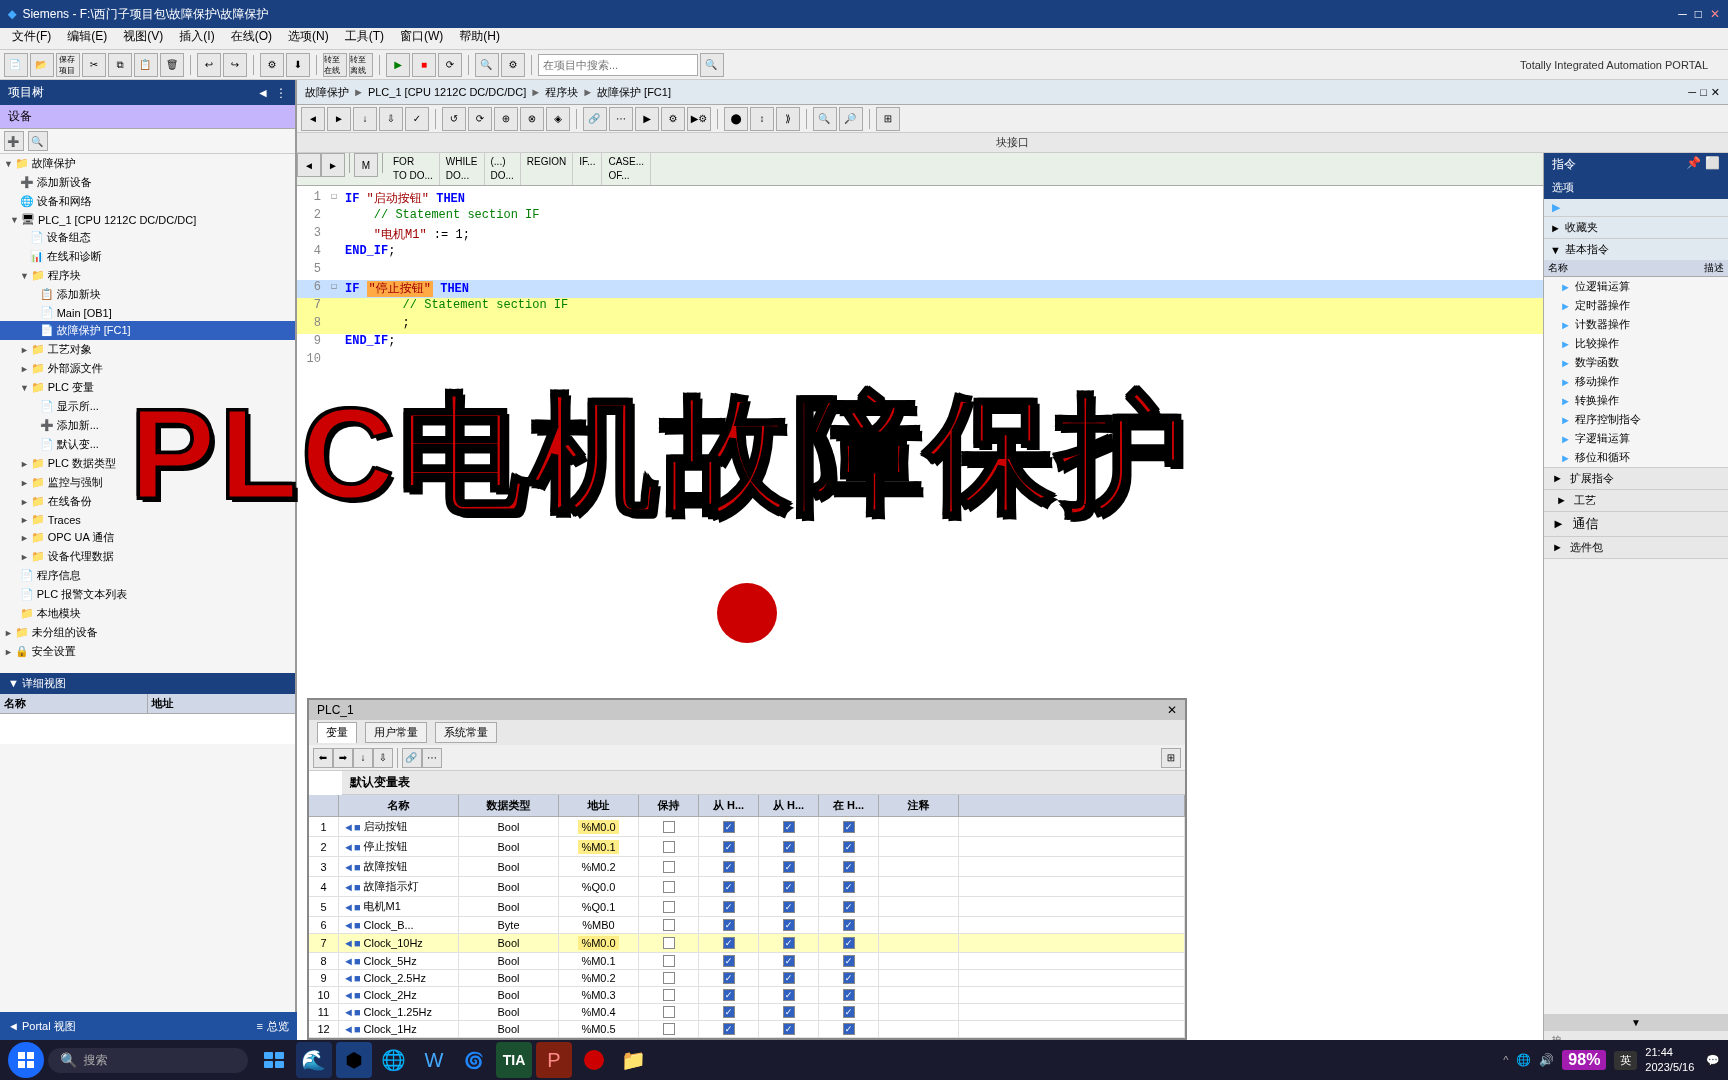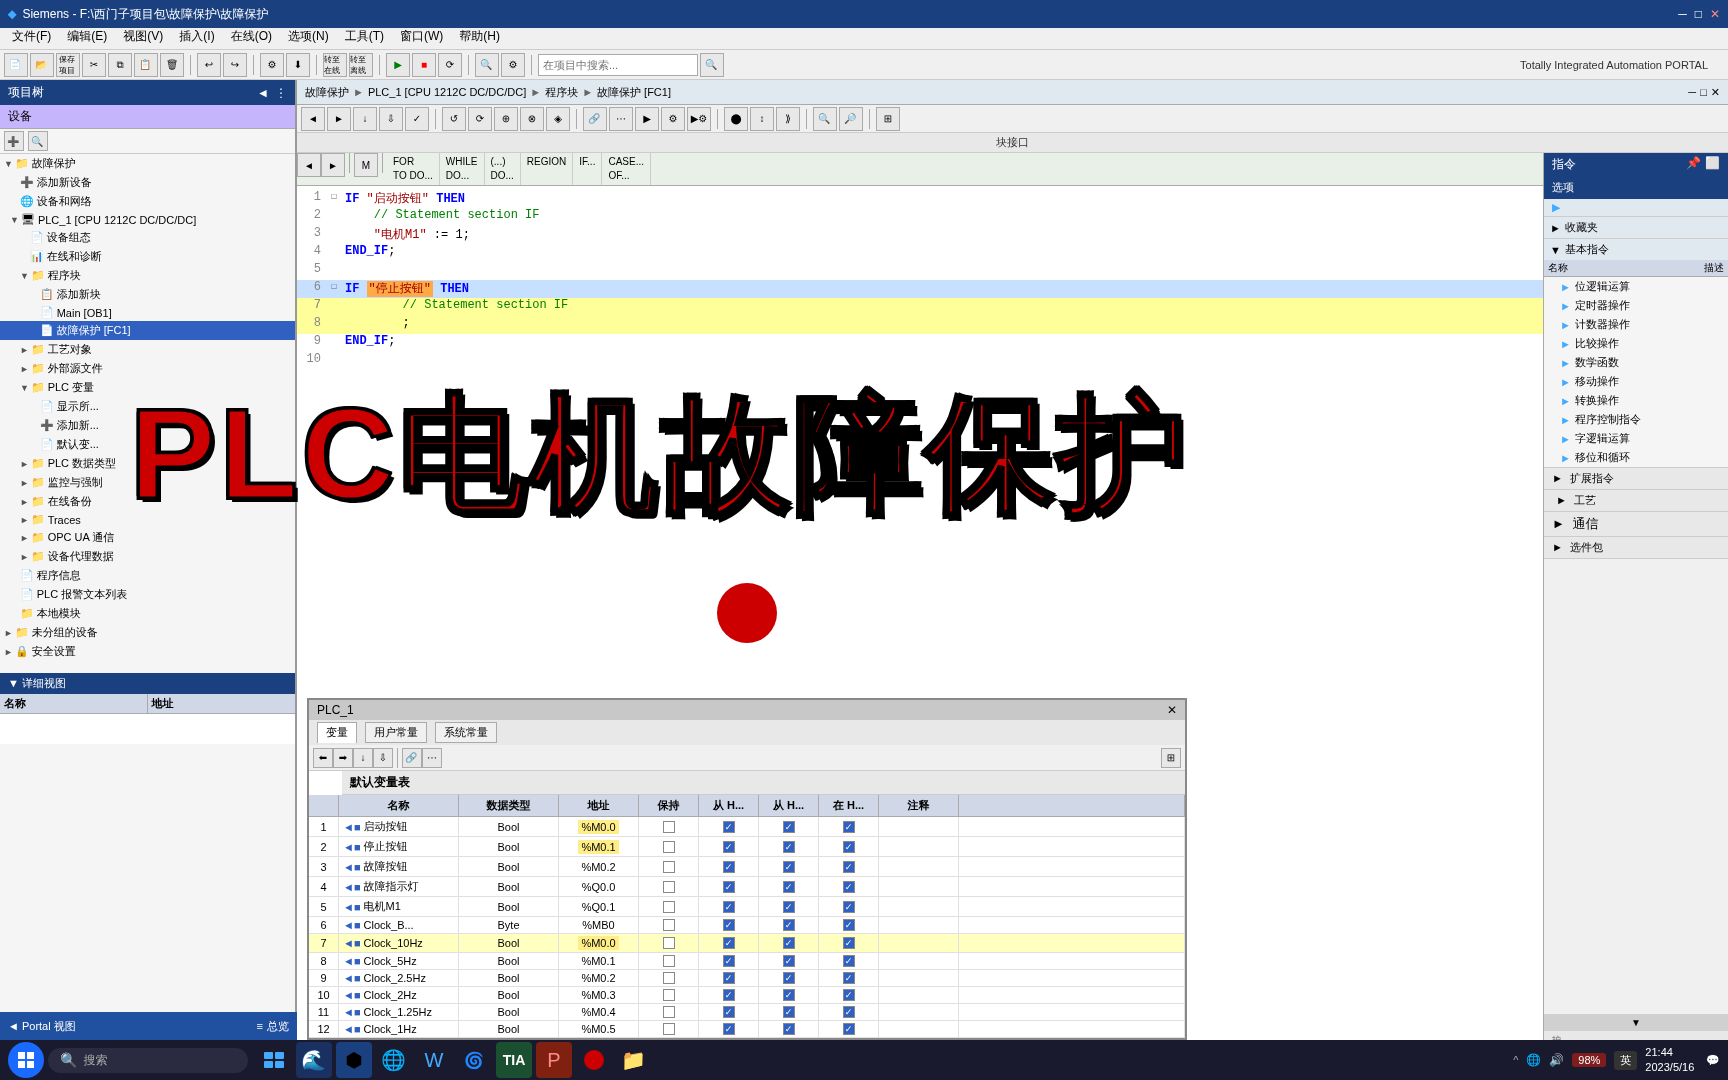--- a/index.html
+++ b/index.html
@@ -1258,21 +1258,21 @@
     <div style="width:20px;height:20px;border-radius:50%;background:#cc0000;"></div>
   </div>
   <div class="tb-icon">
     <span style="font-size:20px;">📁</span>
   </div>
 
   <div id="taskbar-right">
     <span style="color:#aaa;">^</span>
     <span style="font-size:12px;">🌐</span>
     <span style="font-size:12px;">🔊</span>
-    <span style="background:#7f1d1d;padding:1px 6px;border-radius:3px;font-size:11px;">
+    <span style="background:#a21caf;padding:1px 6px;border-radius:3px;font-size:16px;font-weight:bold;">
       <span>98%</span>
     </span>
     <span style="background:#333;padding:2px 6px;border-radius:3px;">
       <span>英</span>
     </span>
     <div id="clock-display">
       <div>21:44</div>
       <div>2023/5/16</div>
     </div>
     <span style="margin-left:4px;">💬</span>

